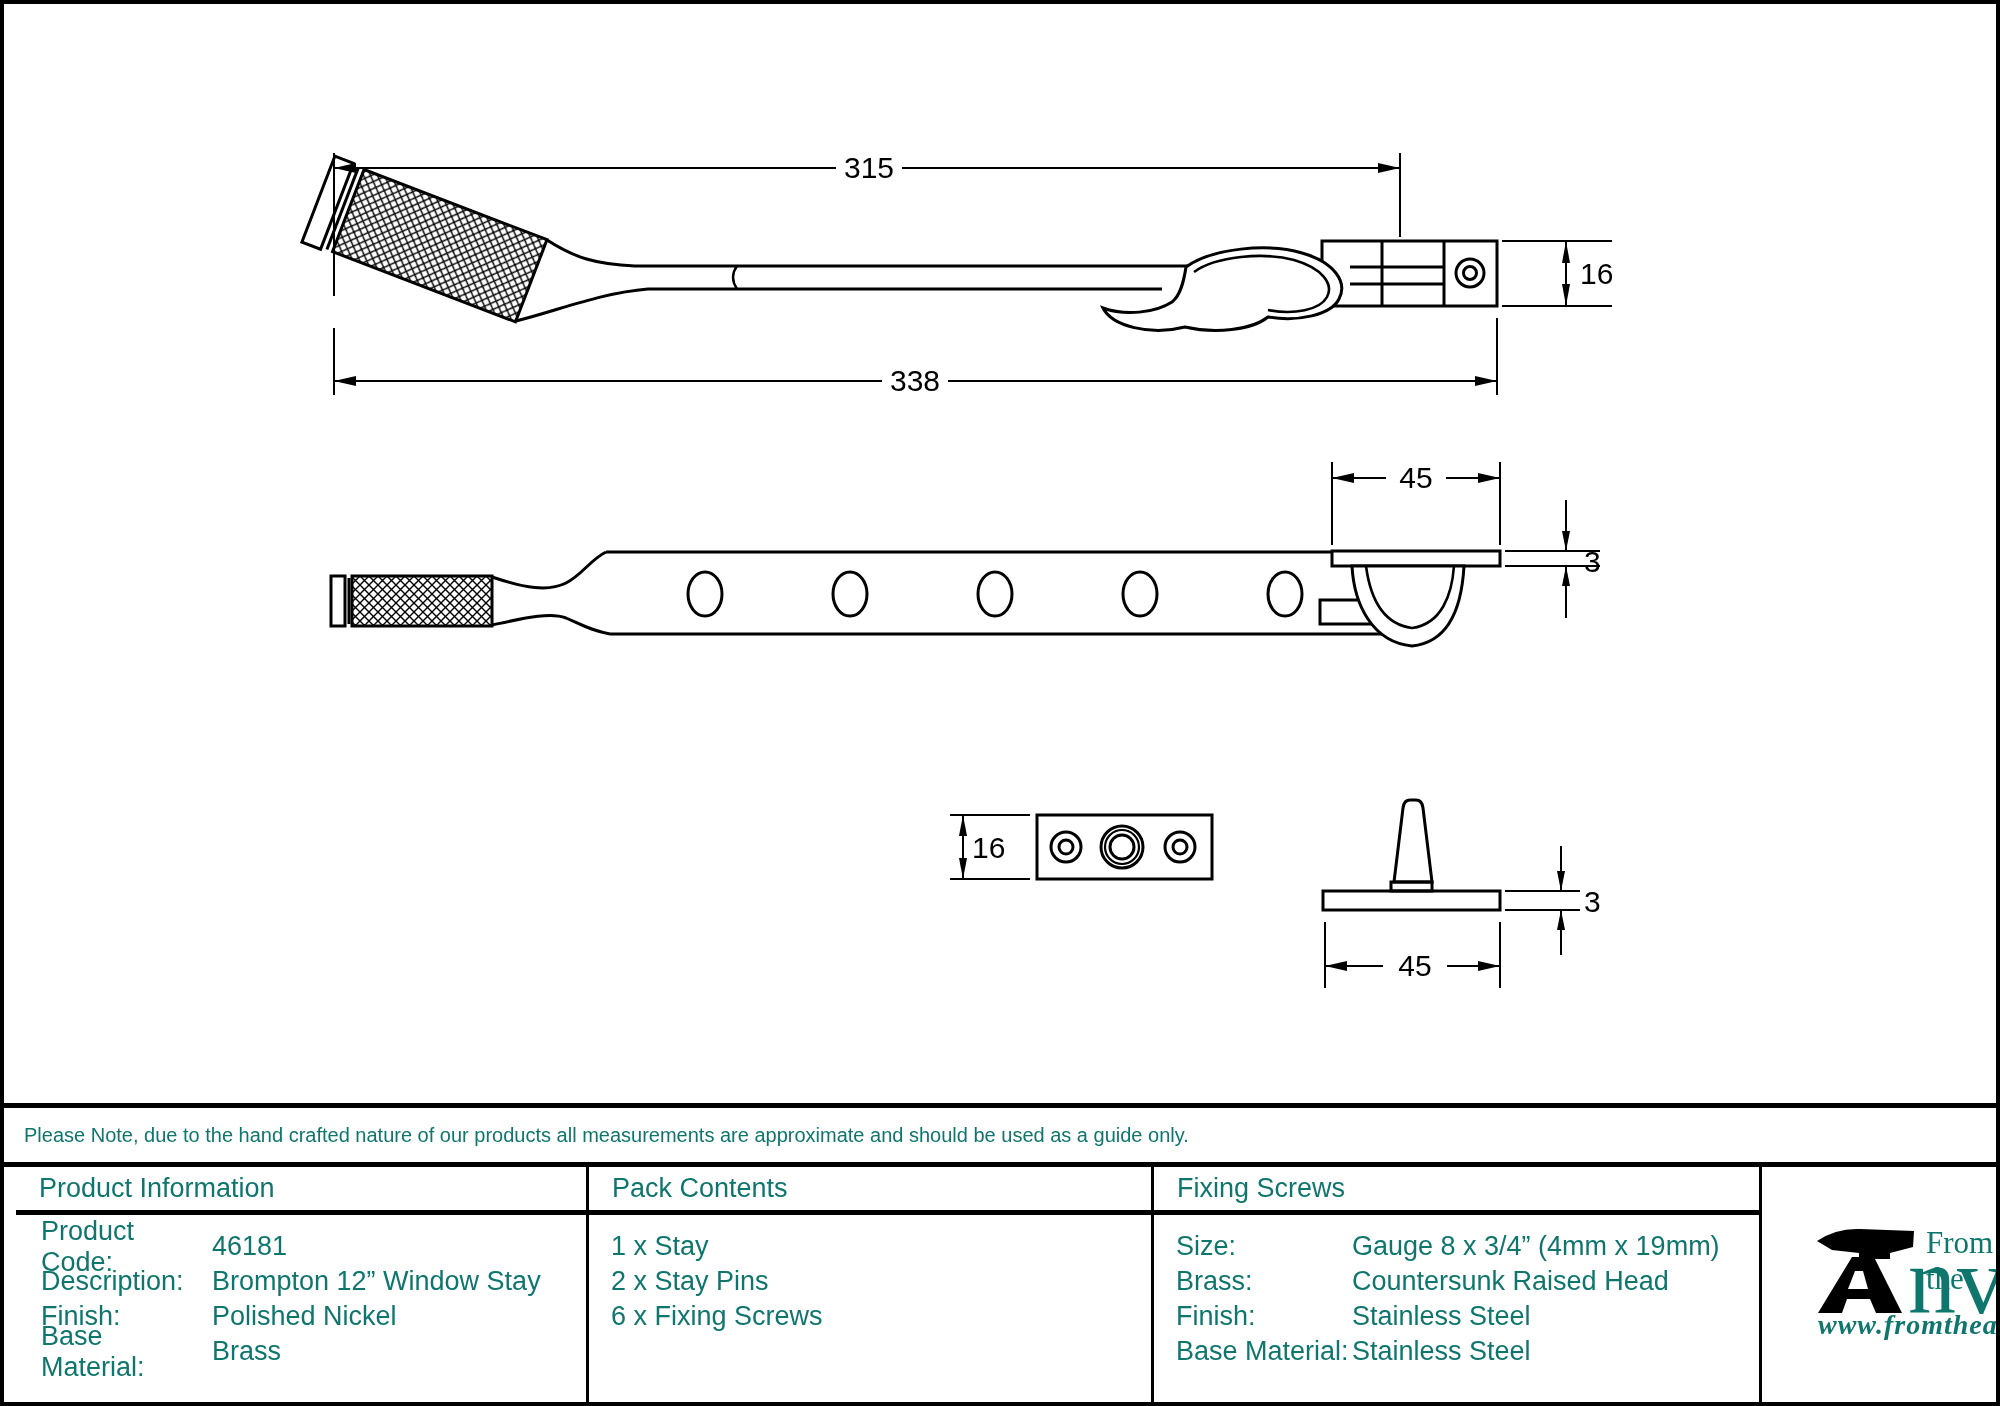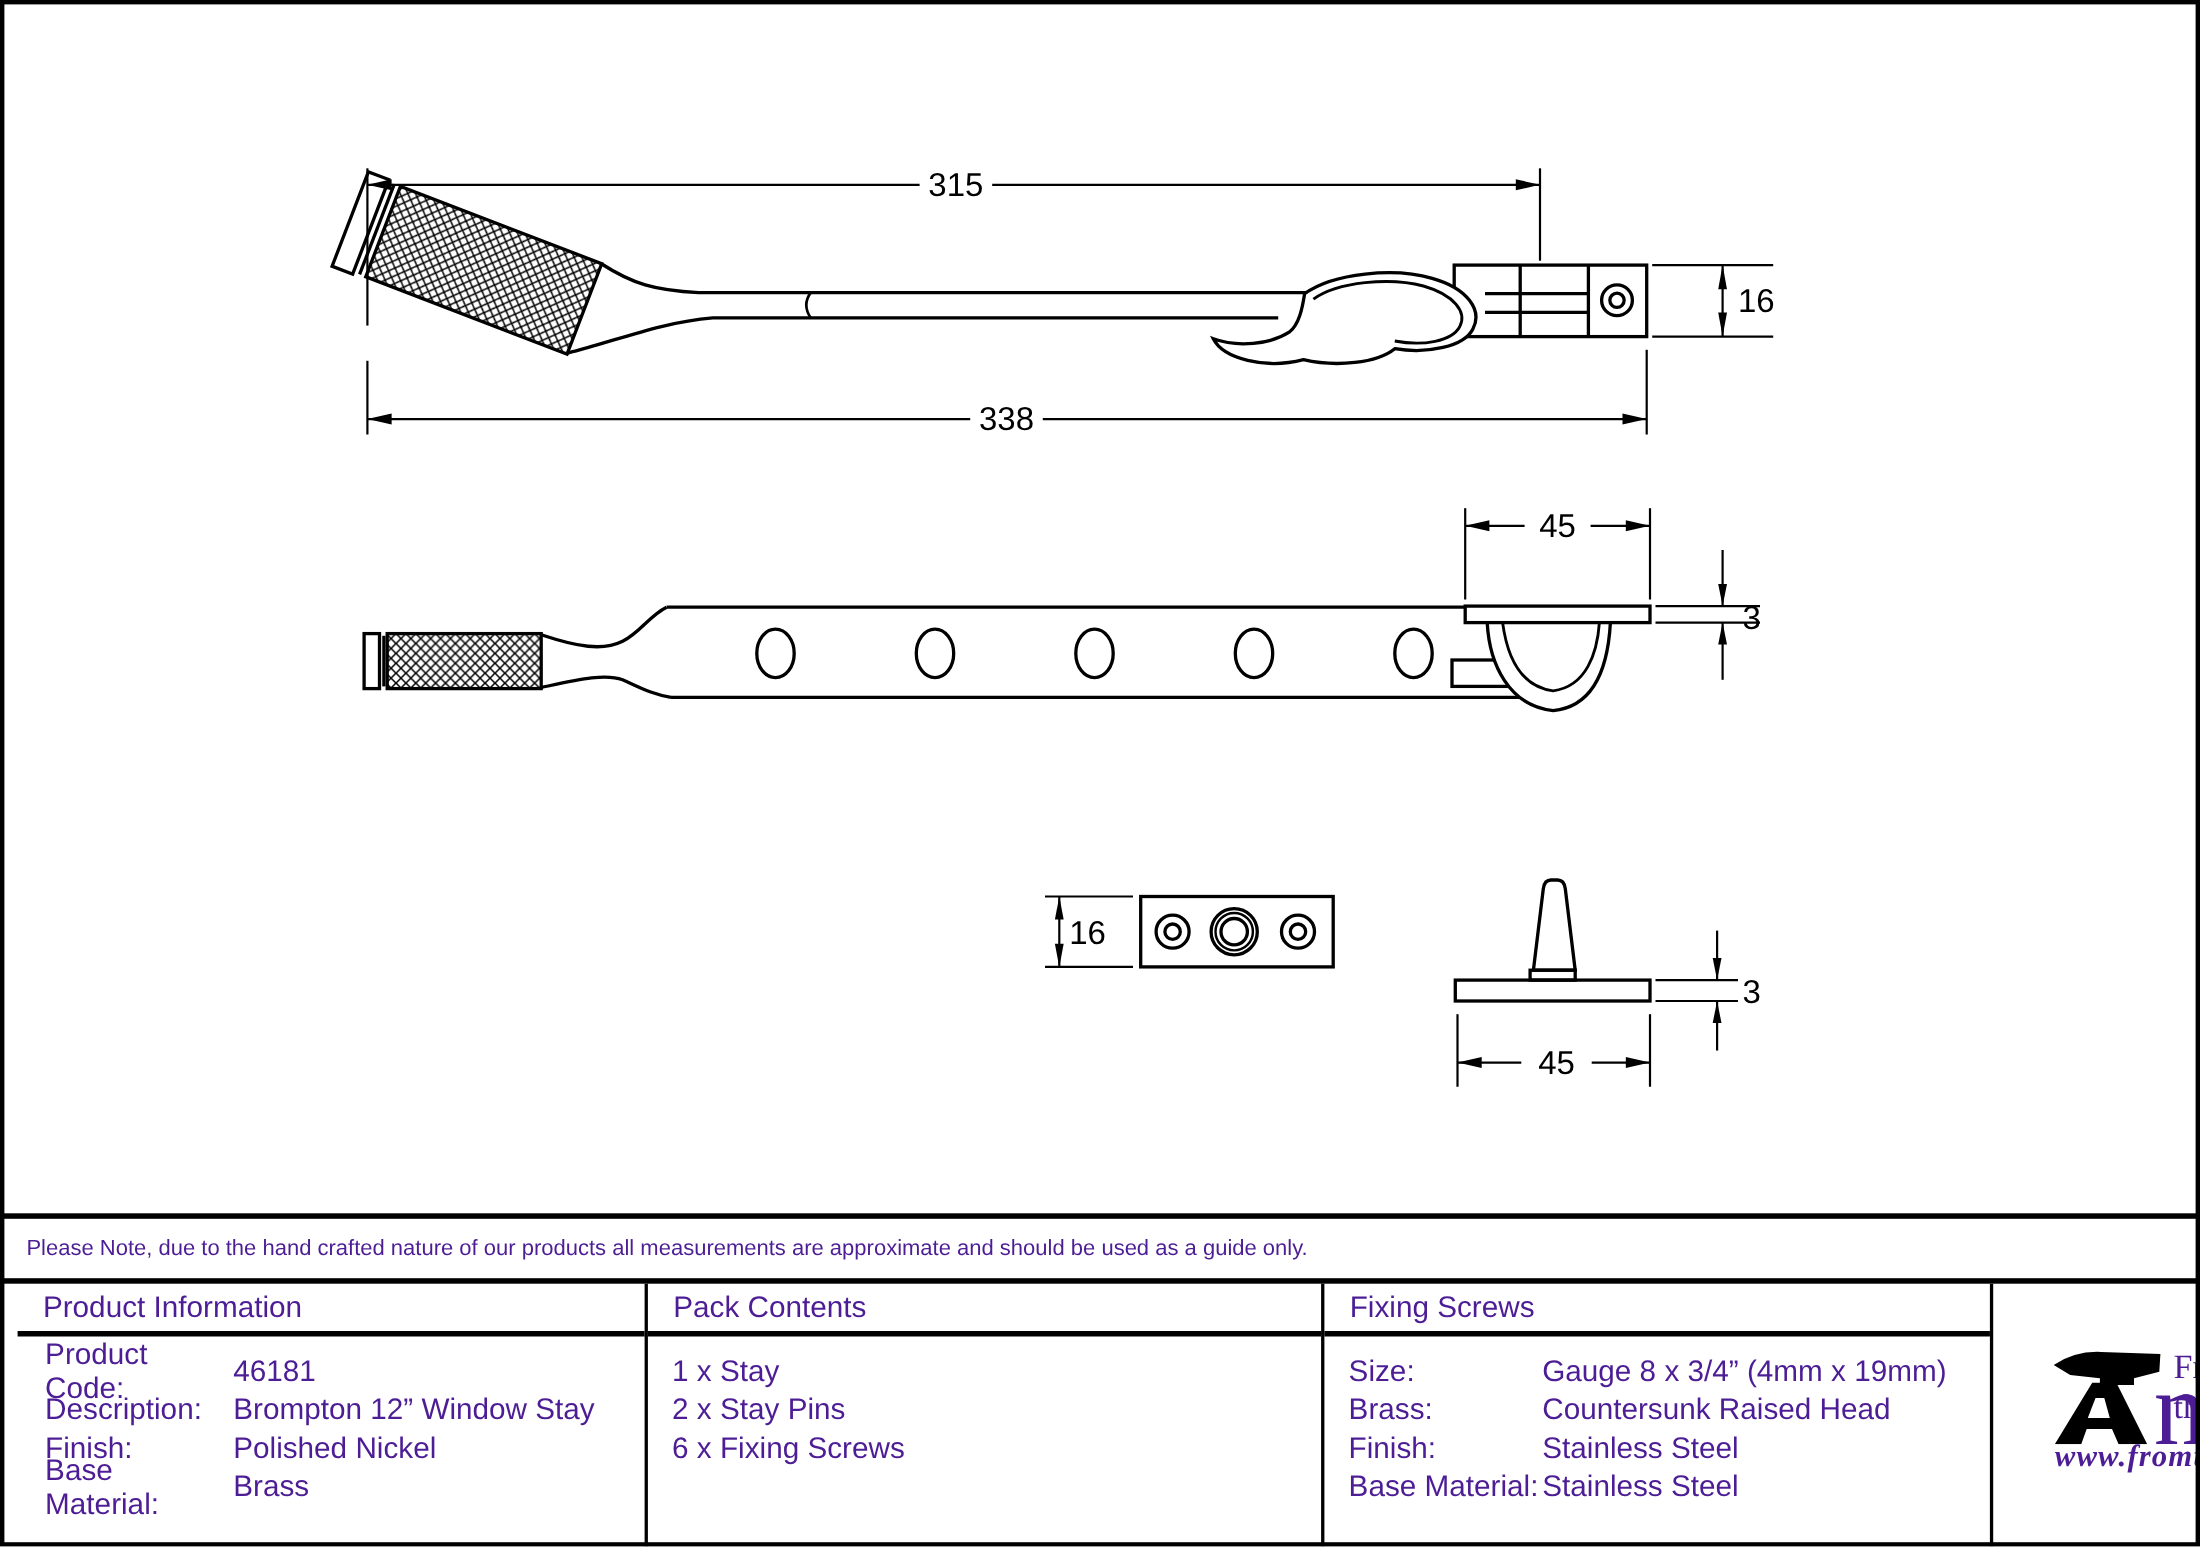--- a/index.html
+++ b/index.html
@@ -1,29 +1,29 @@
 <!DOCTYPE html>
 <html><head>
 <meta charset="utf-8">
 <style>
   html,body{margin:0;padding:0;background:#888;}
   .page{position:relative;width:2000px;height:1406px;background:#fff;
-        font-family:"Liberation Sans",sans-serif;color:#4c1d95;overflow:hidden;}
+        font-family:"Liberation Sans",sans-serif;color:#0f766e;overflow:hidden;}
   .frame{position:absolute;inset:0;border:4px solid #000;pointer-events:none;z-index:9;}
   .drawing{position:absolute;left:0;top:0;}
   .dimtext{font-family:"Liberation Sans",sans-serif;font-size:30px;fill:#000;}
   
   .note-row{position:absolute;left:0;top:1103px;width:2000px;height:64px;box-sizing:border-box;
             border-top:5px solid #000;border-bottom:5px solid #000;display:flex;align-items:center;
             padding-left:24px;font-size:20px;background:#fff;}
   .info-table{position:absolute;left:16px;top:1167px;width:2000px;height:239px;display:flex;box-sizing:border-box;}
   .col{box-sizing:border-box;position:relative;}
   .col + .col{border-left:3px solid #000;}
   .col1{width:570px;}
-  .col2{width:615px;}
+  .col2{width:565px;}
   .col3{width:608px;}
   .col4{flex:1;}
   .cell-header{height:43px;box-sizing:content-box;border-bottom:5px solid #000;display:flex;align-items:center;
                padding-left:23px;font-size:27px;}
   .cell-body{padding:14px 0 0 0;font-size:27px;}
   .kv{display:flex;height:35px;align-items:center;}
   .kv .k{flex:0 0 auto;}
   .col1 .kv{padding-left:25px;} .col1 .k{width:171px;}
   .col3 .kv{padding-left:22px;} .col3 .k{width:176px;}
   .pc-item{height:35px;display:flex;align-items:center;padding-left:22px;}

